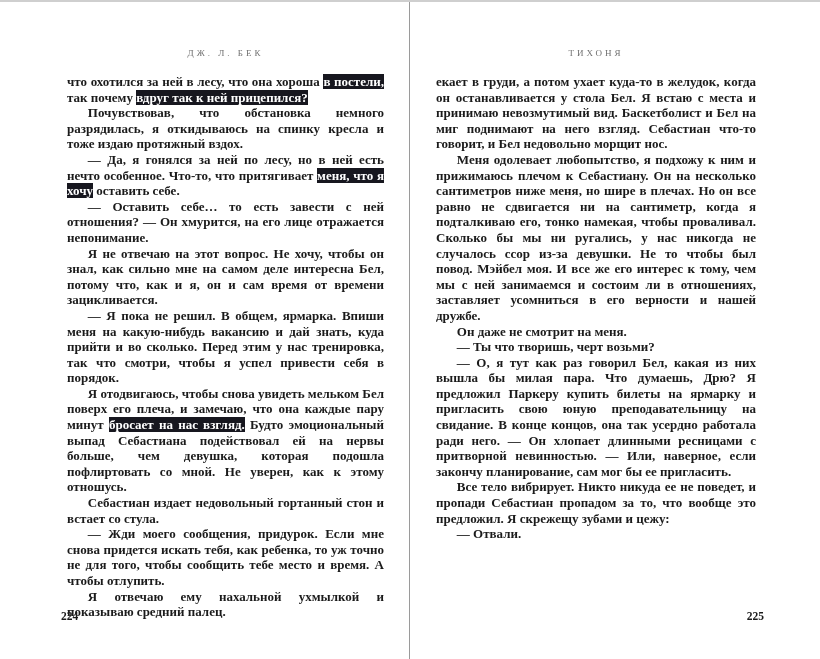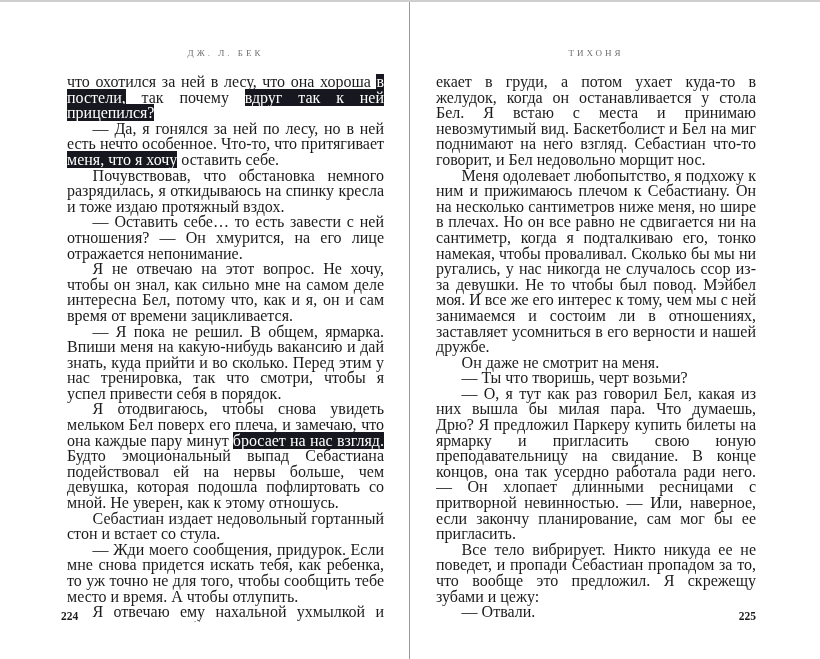--- a/index.html
+++ b/index.html
@@ -35,55 +35,56 @@
   }
   .running-header {
     text-align: center;
     font-size: 9px;
     letter-spacing: 3px;
     color: var(--header, #6e6e6e);
     margin-bottom: 16px;
     white-space: nowrap;
   }
   .page-body {
-    font-size: 16px;
+    font-size: 13px;
     line-height: 15.6px;
     color: var(--text, #1b1b1b);
     text-align: justify;
     height: 548px;
     overflow: hidden;
+    font-weight: bold;
   }
   .para { text-indent: 0; }
   .para.indent { text-indent: 1.6em; }
   .hl {
     background: var(--hl-bg, #17171f);
     color: var(--hl-text, #ffffff);
   }
   .italic { font-style: italic; }
   .page-number {
     position: absolute;
     bottom: 22px;
     font-weight: bold;
     font-size: 11.5px;
     color: var(--text, #1b1b1b);
   }
   .page.left  .page-number { left: 61px; }
-  .page.right .page-number { right: 64px; }
+  .page.right .page-number { right: 56px; }
 </style>
 </head>
 <body>
 
 <div class="spread">
 
   <div class="page left">
     <div class="running-header">ДЖ. Л. БЕК</div>
     <div class="page-body">
         <p class="para"><span>что охотился за ней в лесу, что она хороша </span><span class="hl">в постели,</span><span> так почему </span><span class="hl">вдруг так к ней прицепился?</span></p>
+        <p class="para indent"><span>Почувствовав, что обстановка немного разрядилась, я откидываюсь на спинку кресла и тоже издаю протяжный вздох.</span></p>
         <p class="para indent"><span>— Да, я гонялся за ней по лесу, но в ней есть нечто особенное. Что-то, что притягивает </span><span class="hl">меня, что я хочу</span><span> оставить себе.</span></p>
-        <p class="para indent"><span>Почувствовав, что обстановка немного разрядилась, я откидываюсь на спинку кресла и тоже издаю протяжный вздох.</span></p>
         <p class="para indent"><span>— Оставить себе… то есть завести с ней отношения? — Он хмурится, на его лице отражается непонимание.</span></p>
         <p class="para indent"><span>Я не отвечаю на этот вопрос. Не хочу, чтобы он знал, как сильно мне на самом деле интересна Бел, потому что, как и я, он и сам время от времени зацикливается.</span></p>
         <p class="para indent"><span>— Я пока не решил. В общем, ярмарка. Впиши меня на какую-нибудь вакансию и дай знать, куда прийти и во сколько. Перед этим у нас тренировка, так что смотри, чтобы я успел привести себя в порядок.</span></p>
         <p class="para indent"><span>Я отодвигаюсь, чтобы снова увидеть мельком Бел поверх его плеча, и замечаю, что она каждые пару минут </span><span class="hl">бросает на нас взгляд.</span><span> Будто эмоциональный выпад Себастиана подействовал ей на нервы больше, чем девушка, которая подошла пофлиртовать со мной. Не уверен, как к этому отношусь.</span></p>
         <p class="para indent"><span>Себастиан издает недовольный гортанный стон и встает со стула.</span></p>
         <p class="para indent"><span>— Жди моего сообщения, придурок. Если мне снова придется искать тебя, как ребенка, то уж точно не для того, чтобы сообщить тебе место и время. А чтобы отлупить.</span></p>
         <p class="para indent"><span>Я отвечаю ему нахальной ухмылкой и показываю средний палец.</span></p>
         <p class="para indent"><span>Он качает головой, разворачивается и уходит. Я смотрю ему в спину, пока он идет через библиотеку. Сердце</span></p>
       </div>
     <div class="page-number">224</div>

